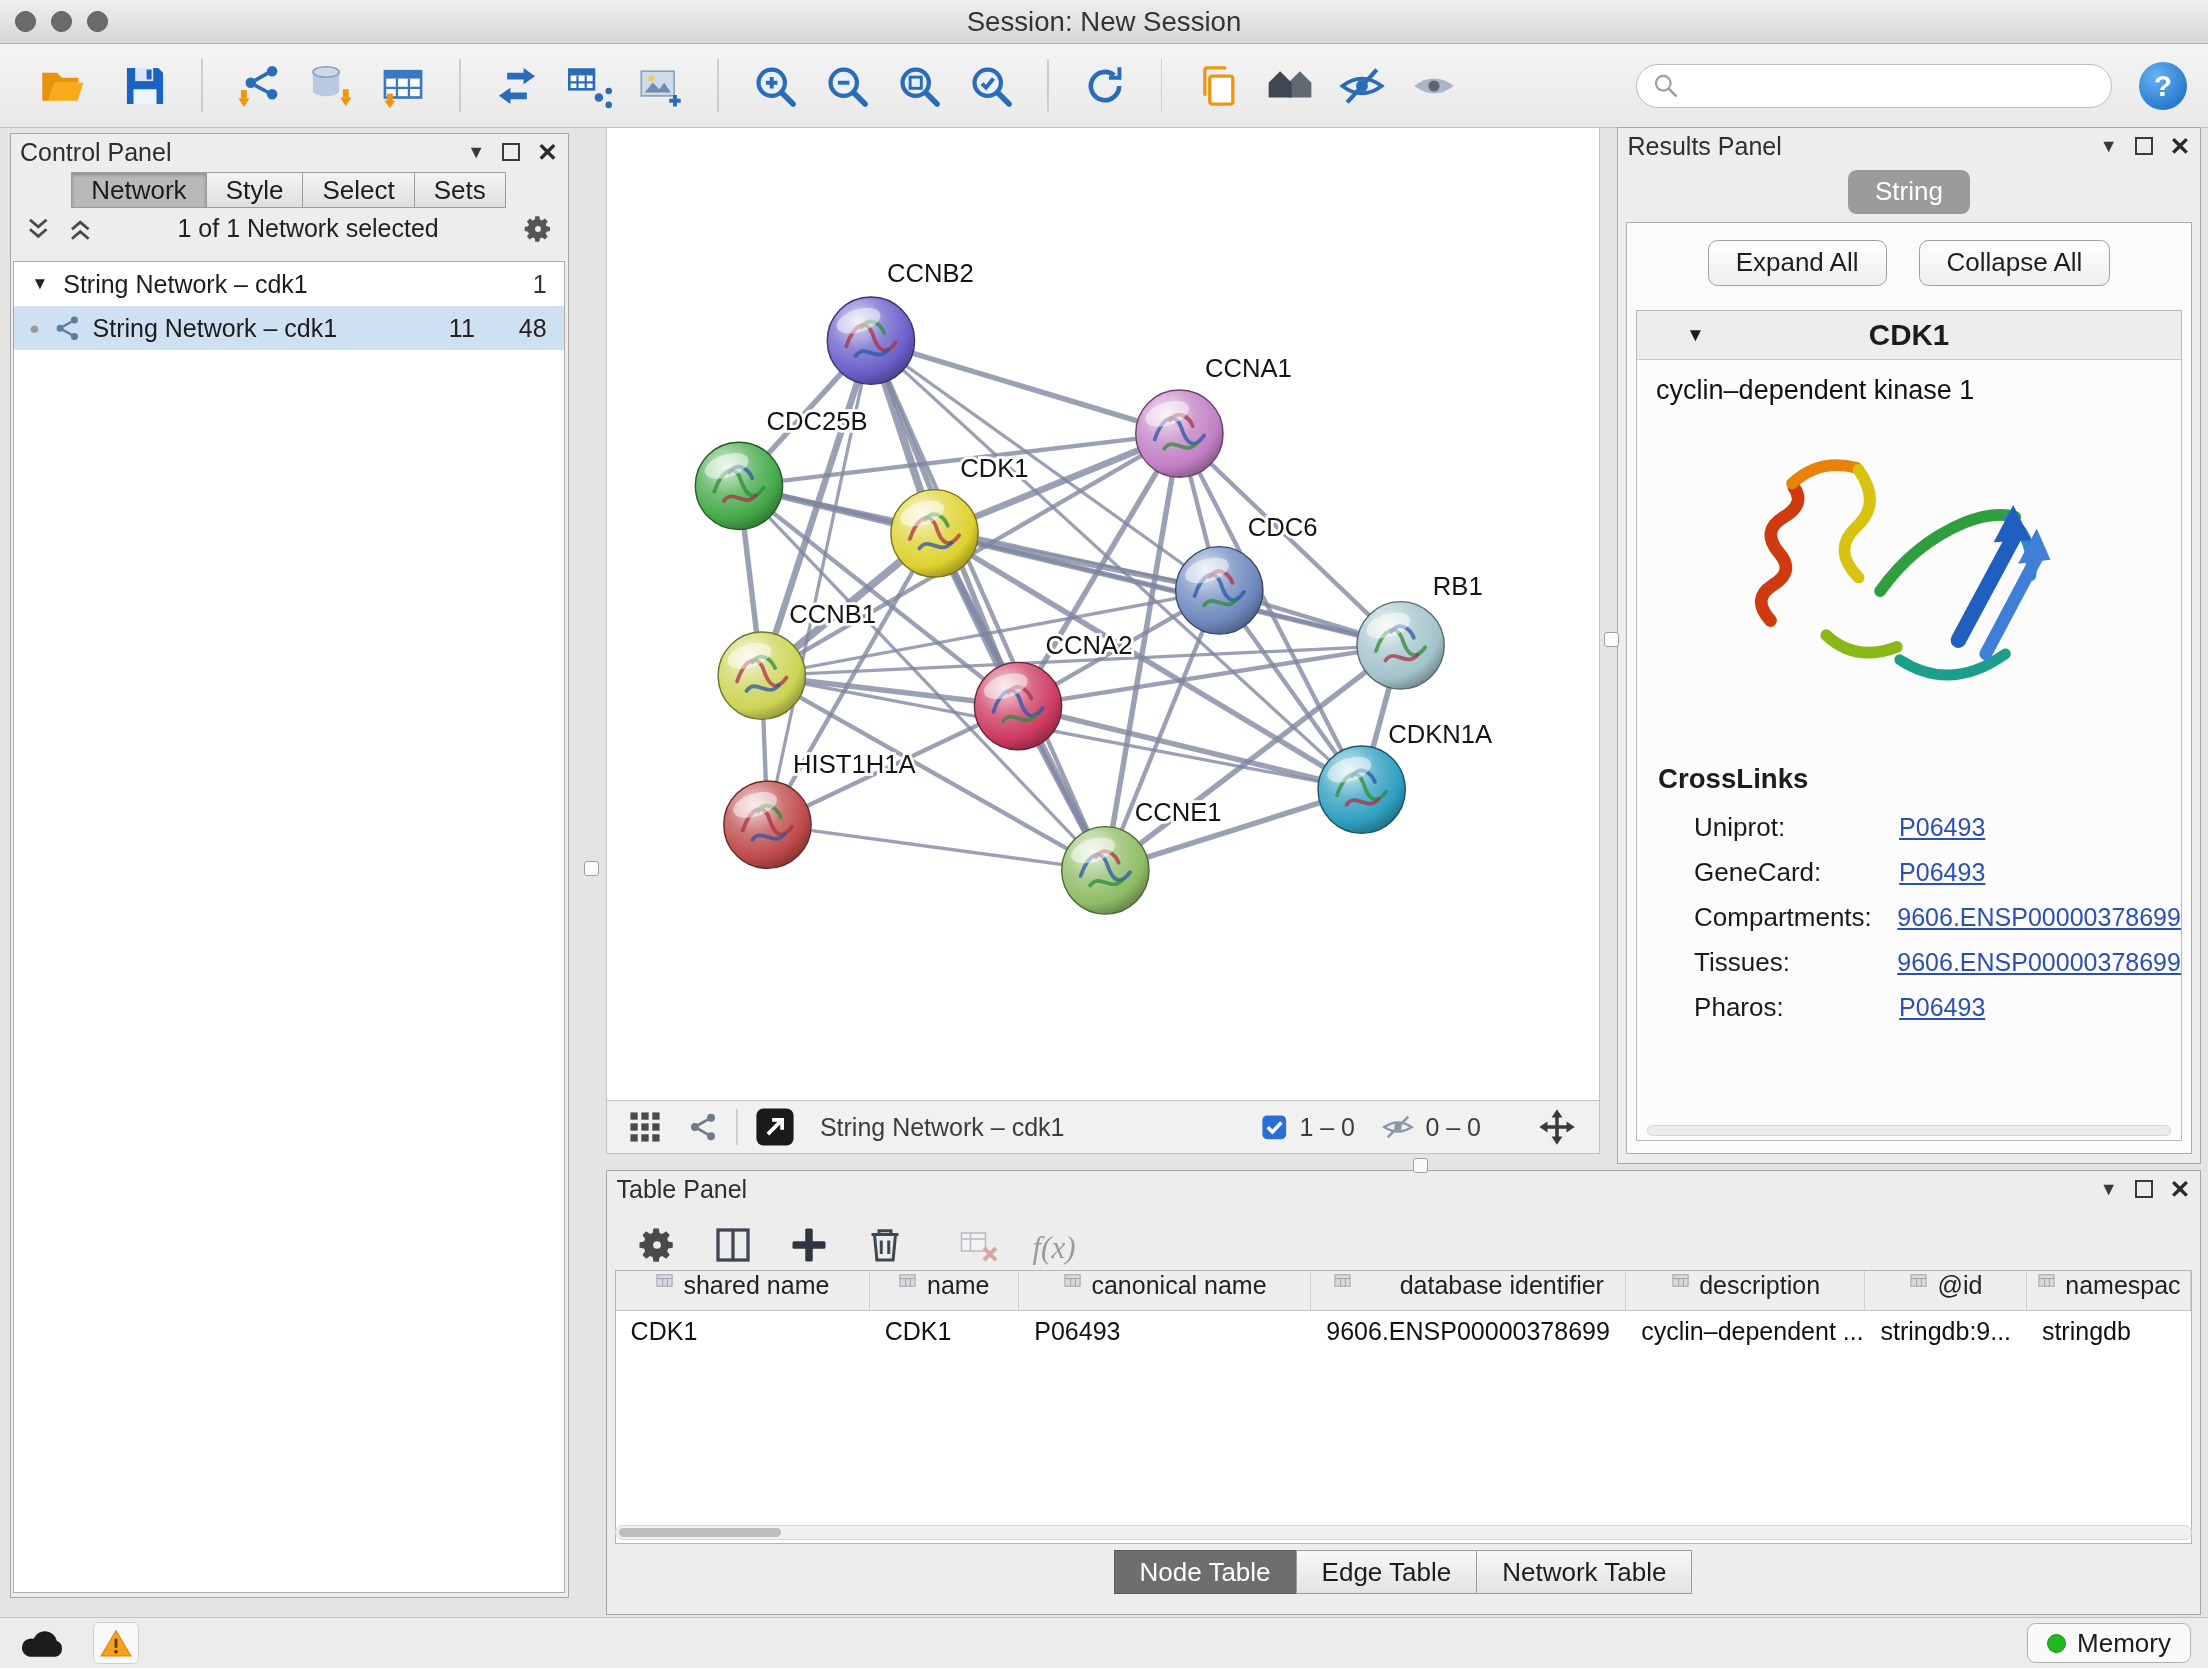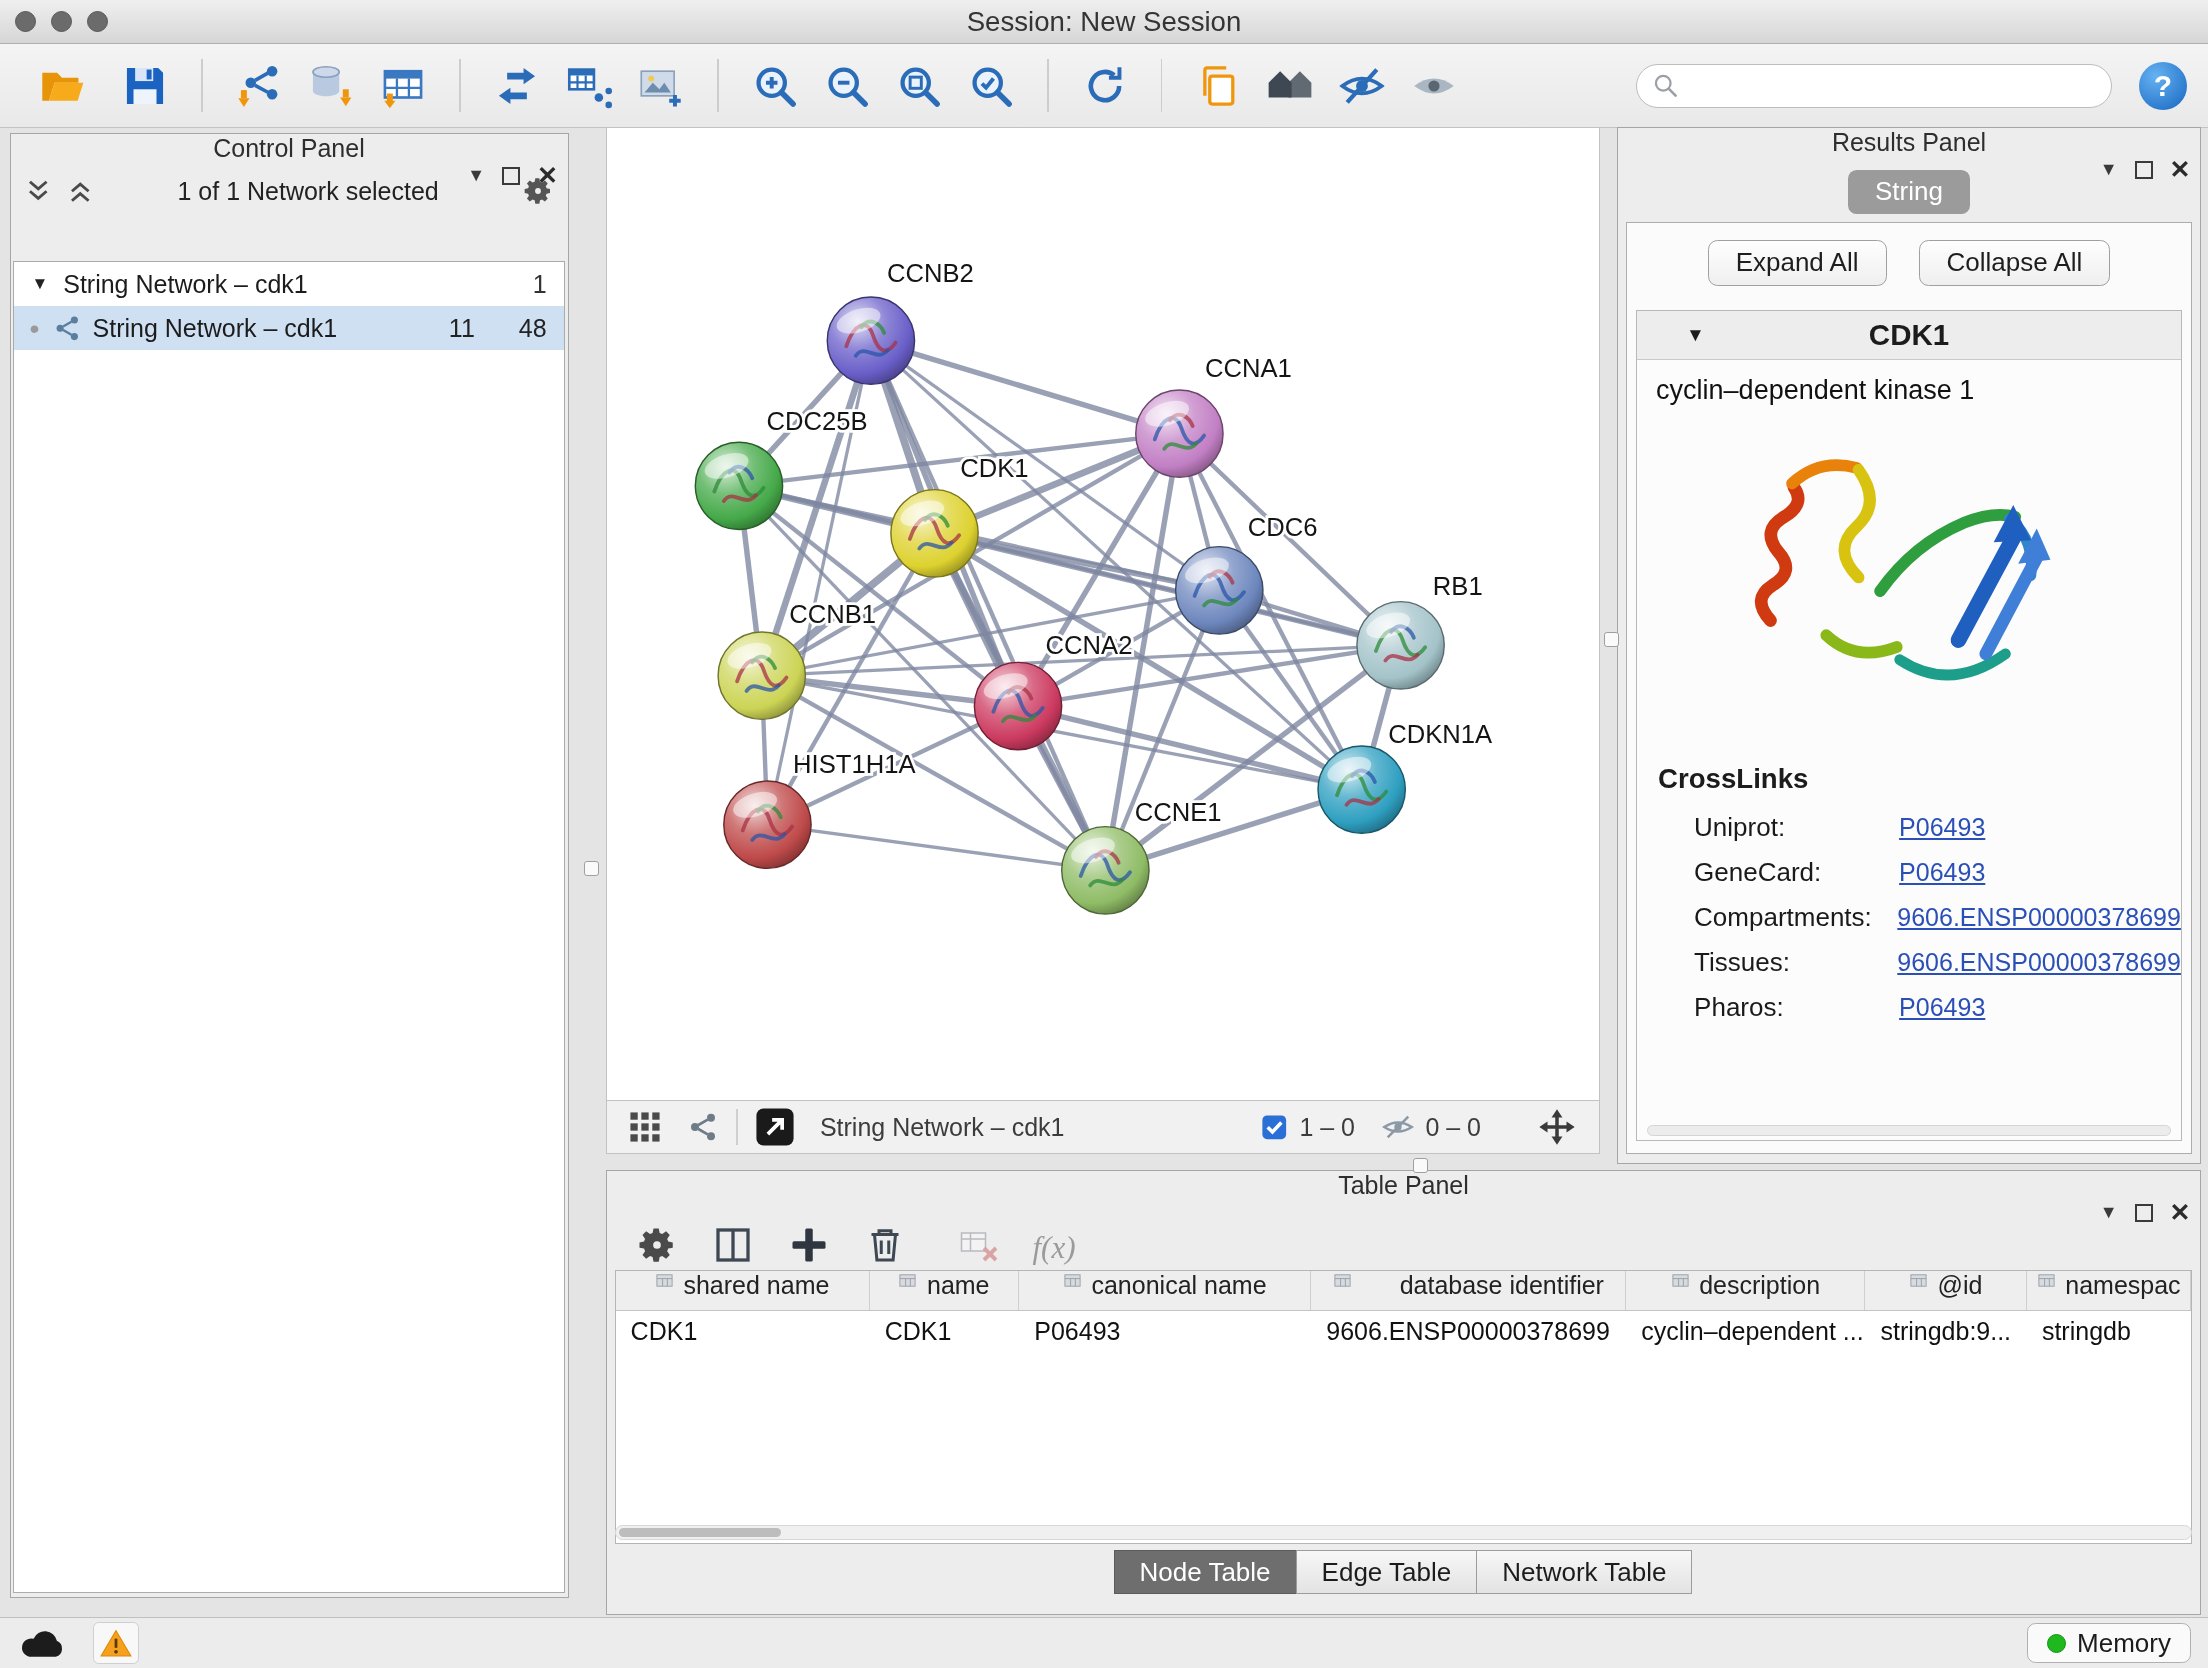--- a/index.html
+++ b/index.html
@@ -28,21 +28,21 @@
   .ml18{margin-left:17px;} .ml30{margin-left:28.5px;} .ml36{margin-left:34px;}
   .searchbox { margin-left:auto; width:476px; height:44px; border:1px solid #bdbdbd; border-radius:22px;
     background:#ffffff; display:flex; align-items:center; padding:0 15px; }
   .searchbox input { border:none; outline:none; flex:1; font-size:25px; font-family:"Liberation Sans",sans-serif; background:transparent; margin-left:9.5px;}
   .helpbtn { width:48px; height:48px; border-radius:50%; margin:0 21px 0 27px;
     background:radial-gradient(circle at 35% 30%, #66b2f2, #1565c0);
     color:#fff; font-weight:bold; font-size:30px; display:flex; align-items:center; justify-content:center; }
 
   
   .panel { position:absolute; background:#ededed; border:1px solid #a6a6a6; }
-  .panel-header { height:36px; display:flex; align-items:center; padding:0 9.5px; font-size:25px; color:#2e2e2e;flex-direction:column; }
+  .panel-header { height:36px; display:flex; align-items:center; padding:0 9.5px; font-size:25px; color:#2e2e2e; }
   .panel-header .ph-icons { margin-left:auto; display:flex; align-items:center; gap:17px; }
   .ph-tri { font-size:18px; color:#3a3a3a; }
   .ph-sq { width:18px; height:18px; border:2.4px solid #3a3a3a; display:block; }
   .ph-x { font-size:25px; font-weight:bold; color:#2b2b2b; line-height:1; }
 
   
   .control-panel { left:9.5px; top:133px; width:559px; height:1465px; }
   .cp-tabs { display:flex; justify-content:center; margin-top:1.9px; }
   .cp-tab { padding:0 19px; height:36px; line-height:34px; font-size:26px;
     border:1px solid #9c9c9c; margin-left:-1px; background:linear-gradient(#f4f4f4,#dedede); }
@@ -283,20 +283,26 @@
 </div>
 
 <div class="panel control-panel">
   <div class="panel-header">
     <span>Control Panel</span>
     <span class="ph-icons">
       <span class="ph-tri">▼</span>
       <span class="ph-sq"></span>
       <span class="ph-x">✕</span>
     </span>
+  </div>
+  <div class="cp-tabs">
+    <div class="cp-tab active">Network</div>
+    <div class="cp-tab">Style</div>
+    <div class="cp-tab">Select</div>
+    <div class="cp-tab">Sets</div>
   </div>
   <div class="cp-ctrlrow">
     <svg viewBox="0 0 24 24" width="28.5" height="28.5" fill="none" stroke="#4a4a4a" stroke-width="2.4">
         <path d="M5 4 l7 6 7 -6"></path>
         <path d="M5 12 l7 6 7 -6"></path>
       </svg>
     <svg viewBox="0 0 24 24" width="28.5" height="28.5" fill="none" stroke="#4a4a4a" stroke-width="2.4" style="margin-left:13.3px;">
         <path d="M5 20 l7 -6 7 6"></path>
         <path d="M5 12 l7 -6 7 6"></path>
       </svg>

